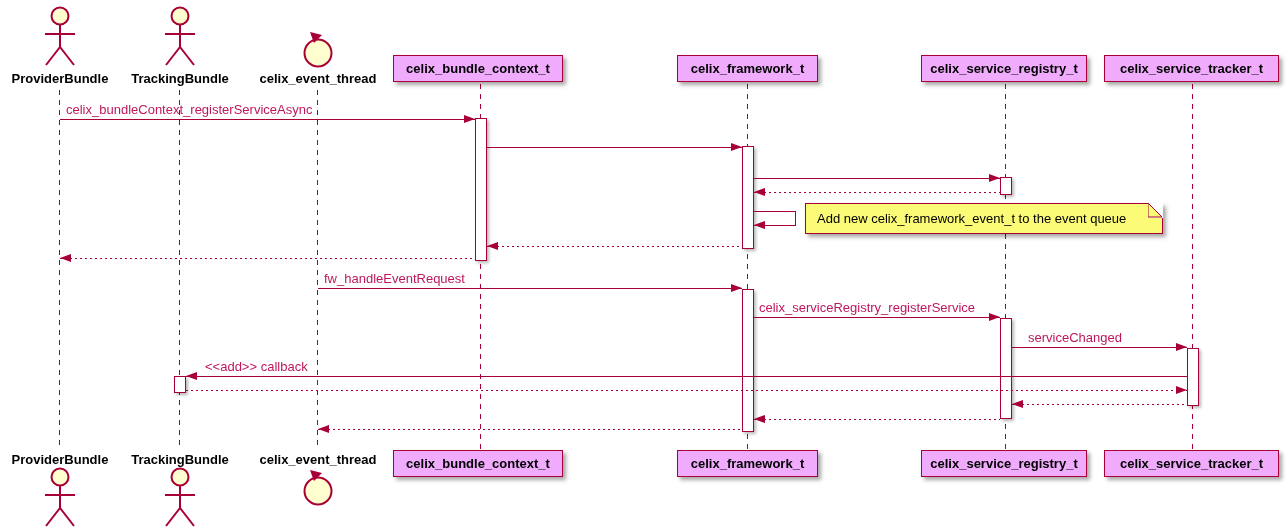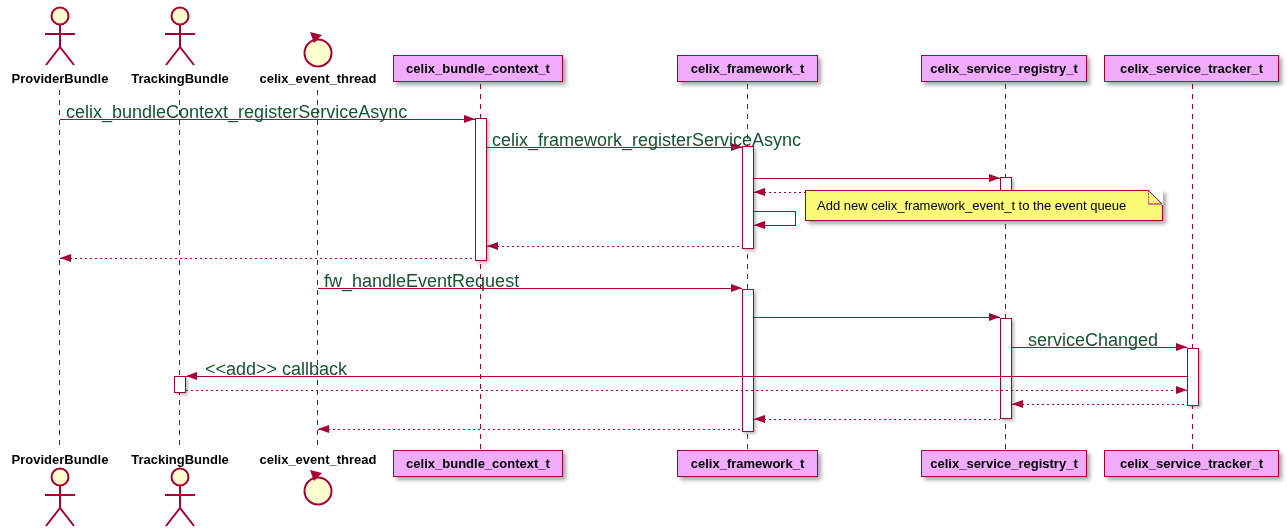--- a/index.html
+++ b/index.html
@@ -10,21 +10,21 @@
   .act{position:absolute;width:10px;background:#fff;border:1px solid #A80036;
        box-shadow:2px 2px 3px rgba(0,0,0,0.28);}
   .line{position:absolute;height:0;border-top:1px solid #A80036;}
   .vline{position:absolute;width:0;border-left:1px solid #A80036;}
   .dline{position:absolute;height:1px;
          background:repeating-linear-gradient(90deg,#A80036 0 2px,transparent 2px 5px);}
   .ah{position:absolute;width:0;height:0;border-top:4.5px solid transparent;
       border-bottom:4.5px solid transparent;}
   .ah.r{border-left:11px solid #A80036;}
   .ah.l{border-right:11px solid #A80036;}
-  .mlabel{position:absolute;font-size:18px;color:#14532d;white-space:nowrap;}
+  .mlabel{position:absolute;font-size:13px;color:#be185d;white-space:nowrap;}
   .pbox{position:absolute;height:25px;background:#f0abfc;border:1.5px solid #A80036;
         box-shadow:3px 3px 4px rgba(0,0,0,0.35);display:flex;align-items:center;
         justify-content:center;font-weight:bold;font-size:13px;color:#000;white-space:nowrap;}
   .aname{position:absolute;transform:translateX(-50%);font-weight:bold;font-size:13px;
          color:#000;white-space:nowrap;}
   .figure{position:absolute;}
   .note{position:absolute;background:#FBFB77;border:1px solid #A80036;
         box-shadow:3px 3px 4px rgba(0,0,0,0.35);font-size:13px;color:#000;
         white-space:nowrap;line-height:29px;padding-left:11px;}
   .fold{position:absolute;top:-1px;right:-1px;}
@@ -75,53 +75,53 @@
   <div class="act" style="left:1000px;top:177px;height:16px;"></div>
   <div class="act" style="left:742px;top:289px;height:141px;"></div>
   <div class="act" style="left:1000px;top:318px;height:99px;"></div>
   <div class="act" style="left:1187px;top:348px;height:56px;"></div>
   <div class="act" style="left:174px;top:376px;height:15px;"></div>
 
   <div class="mlabel" style="left:66px;top:102px;">celix_bundleContext_registerServiceAsync</div>
   <div class="line" style="left:60px;top:119px;width:415px;"></div>
   <div class="ah r" style="left:464px;top:115px;"></div>
 
-  <div class="mlabel" style="left:492px;top:130px;">celix_framework_registerServiceAsync</div>
   <div class="line" style="left:487px;top:147px;width:255px;"></div>
   <div class="ah r" style="left:731px;top:143px;"></div>
 
   <div class="line" style="left:754px;top:178px;width:246px;"></div>
   <div class="ah r" style="left:989px;top:174px;"></div>
 
   <div class="dline" style="left:754px;top:192px;width:246px;"></div>
   <div class="ah l" style="left:754px;top:188px;"></div>
 
   <div class="line" style="left:754px;top:211px;width:42px;"></div>
   <div class="vline" style="left:795px;top:211px;height:14px;"></div>
   <div class="line" style="left:754px;top:225px;width:42px;"></div>
   <div class="ah l" style="left:754px;top:221px;"></div>
 
-  <div class="note" style="left:805px;top:190px;width:345px;height:29px;">
+  <div class="note" style="left:805px;top:203px;width:345px;height:29px;">
     <span>Add new celix_framework_event_t to the event queue</span>
     <svg class="fold" width="15" height="15">
       <rect width="15" height="15" fill="#ffffff"></rect>
       <path d="M0,0 L14,14 L0,14 Z" fill="#FBFB77" stroke="#A80036" stroke-width="1"></path>
     </svg>
   </div>
 
   <div class="dline" style="left:487px;top:246px;width:255px;"></div>
   <div class="ah l" style="left:487px;top:242px;"></div>
 
   <div class="dline" style="left:60px;top:258px;width:415px;"></div>
   <div class="ah l" style="left:60px;top:254px;"></div>
 
   <div class="mlabel" style="left:324px;top:271px;">fw_handleEventRequest</div>
   <div class="line" style="left:318px;top:288px;width:424px;"></div>
   <div class="ah r" style="left:731px;top:284px;"></div>
 
+  <div class="mlabel" style="left:759px;top:300px;">celix_serviceRegistry_registerService</div>
   <div class="line" style="left:754px;top:317px;width:246px;"></div>
   <div class="ah r" style="left:989px;top:313px;"></div>
 
   <div class="mlabel" style="left:1028px;top:330px;">serviceChanged</div>
   <div class="line" style="left:1012px;top:347px;width:175px;"></div>
   <div class="ah r" style="left:1176px;top:343px;"></div>
 
   <div class="mlabel" style="left:205px;top:359px;">&lt;&lt;add&gt;&gt; callback</div>
   <div class="line" style="left:186px;top:376px;width:1001px;"></div>
   <div class="ah l" style="left:186px;top:372px;"></div>

